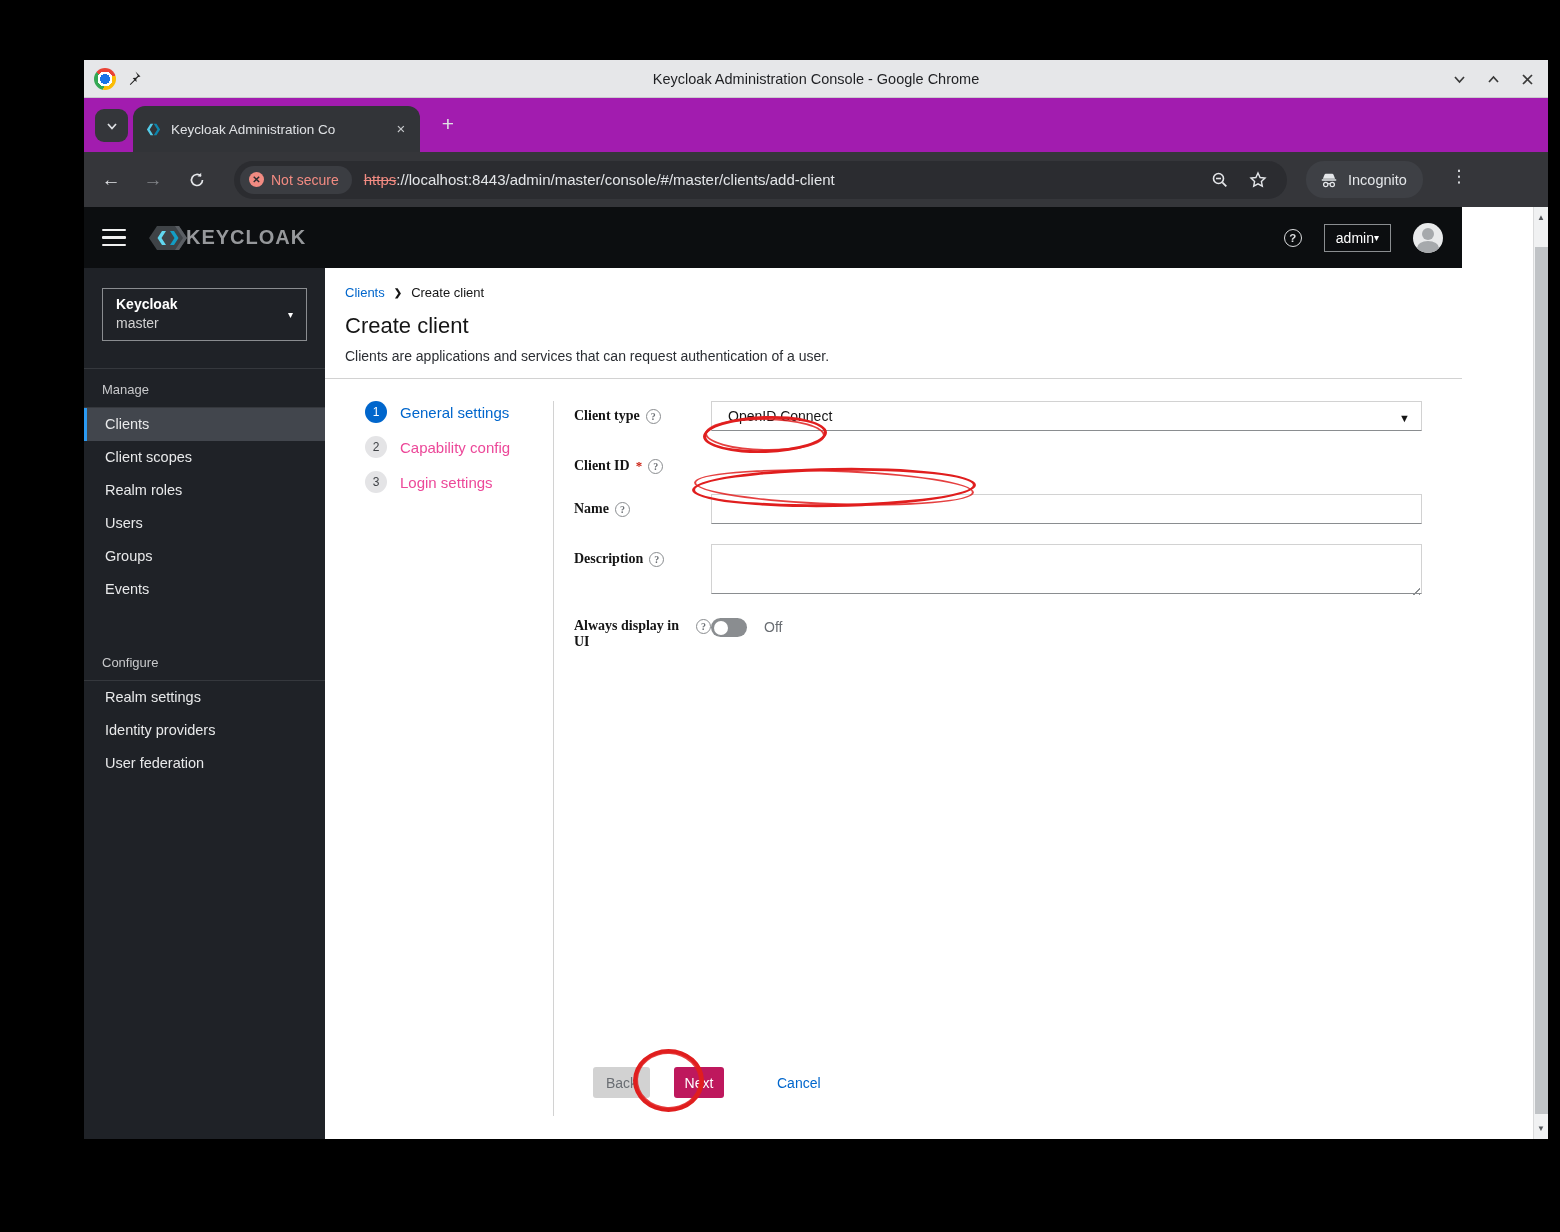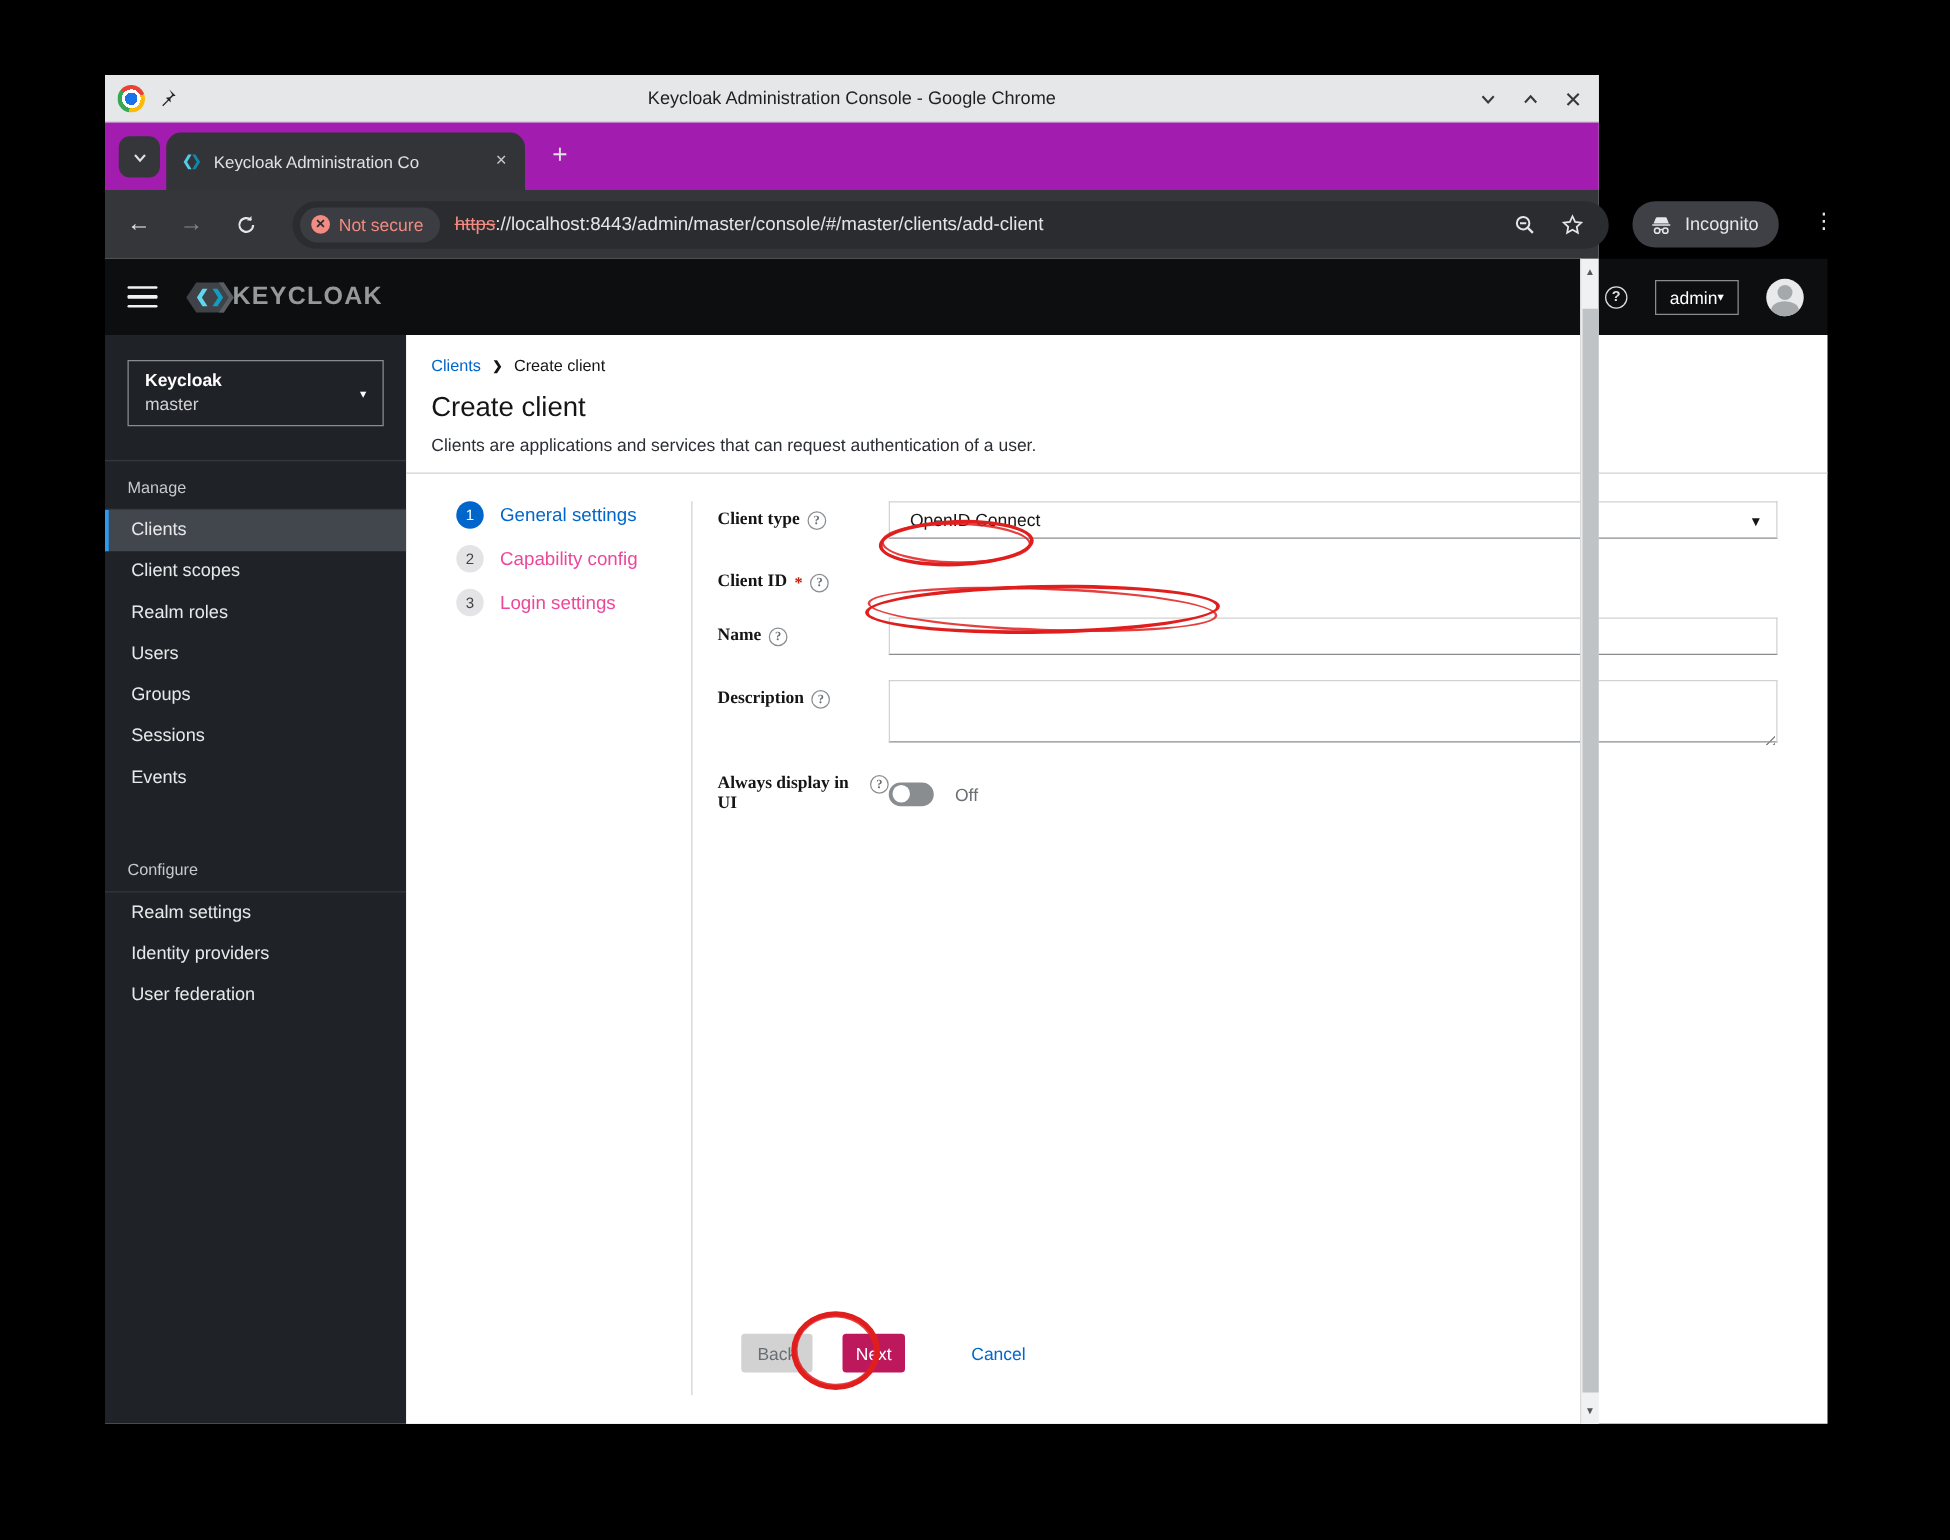--- a/index.html
+++ b/index.html
@@ -1,17 +1,17 @@
 <!DOCTYPE html>
 <html><head>
 <meta charset="utf-8">
 <style>
   * { margin:0; padding:0; box-sizing:border-box; }
   html,body { width:1560px; height:1232px; background:#000; font-family:"Liberation Sans", sans-serif; overflow:hidden; }
-  .window { position:absolute; left:84px; top:60px; width:1195px; height:1079px; background:#fff; }
+  .window { position:absolute; left:84px; top:60px; width:1464px; height:1079px; background:#fff; }
 
   
   .titlebar { position:relative; height:38px; background:#e6e7e9; border-bottom:1px solid #c9cacc; display:flex; align-items:center; }
   .chrome-logo { position:absolute; left:10px; width:22px; height:22px; border-radius:50%;
     background: radial-gradient(circle at 50% 50%, #1a73e8 0 5px, #fff 5px 7.5px, rgba(0,0,0,0) 7.5px),
                 conic-gradient(from -50deg, #ea4335 0 120deg, #fbbc05 120deg 240deg, #34a853 240deg 360deg); }
   .pin-icon { position:absolute; left:42px; top:10px; }
   .win-title { flex:1; text-align:center; font-size:14.5px; color:#1f2023; }
   .win-controls { position:absolute; right:12px; top:0; height:38px; display:flex; align-items:center; gap:16px; }
   .win-btn { width:18px; height:18px; display:flex; align-items:center; justify-content:center; }
@@ -91,21 +91,21 @@
   .q-icon { width:15px; height:15px; border-radius:50%; border:1px solid #8a8d90; color:#6a6e73; font-size:10px; font-weight:bold; display:flex; align-items:center; justify-content:center; margin-top:1px; flex:none; }
   .field { width:711px; position:relative; }
   .select-box { height:30px; border:1px solid #d2d2d2; border-bottom-color:#8a8d90; background:#fff; font-size:14px; color:#151515; display:flex; align-items:center; padding:0 30px 0 16px; cursor:pointer; }
   .select-caret { position:absolute; right:12px; top:11px; font-size:11px; color:#151515; }
   .text-input { width:711px; height:30px; border:1px solid #d2d2d2; border-bottom-color:#8a8d90; font-size:14px; color:#151515; padding:0 10px; font-family:"Liberation Sans", sans-serif; outline:none; }
   .client-id-input { padding-left:32px; }
   .textarea { width:711px; height:50px; border:1px solid #d2d2d2; border-bottom-color:#8a8d90; resize:none; font-family:"Liberation Sans", sans-serif; font-size:14px; padding:6px 10px; outline:none; }
   .grip { position:absolute; right:2px; bottom:3px; width:10px; height:10px;
     background:repeating-linear-gradient(315deg, #8a8d90 0 1.3px, transparent 1.3px 4px);
     clip-path:polygon(100% 0, 100% 100%, 0 100%); }
-  .toggle-row { align-items:center; }
+  .toggle-row { }
   .toggle { width:36px; height:19px; border-radius:10px; background:#8a8d90; position:relative; cursor:pointer; flex:none; }
   .toggle::after { content:""; position:absolute; left:2.5px; top:2.5px; width:14px; height:14px; border-radius:50%; background:#fff; }
   .toggle-state { font-size:14px; color:#6a6e73; margin-left:17px; padding-top:1px; }
 
   .action-bar { position:absolute; left:248px; top:688px; display:flex; align-items:center; }
   .btn { height:31px; font-size:14px; border:none; border-radius:3px; font-family:"Liberation Sans", sans-serif; cursor:pointer;margin-left:20px; }
   .btn-back { width:57px; background:#d2d2d2; color:#6a6e73; }
   .btn-next { width:50px; background:#be185d; color:#fff; margin-left:24px; }
   .link-cancel { font-size:14px; color:#0066cc; margin-left:53px; cursor:pointer; }
 
@@ -251,21 +251,20 @@
         <div class="realm-current">master</div>
         <div class="realm-caret caret">▾</div>
       </div>
       <div class="side-sep"></div>
       <div class="nav-group-label">Manage</div>
       <div class="nav-item active">Clients</div>
       <div class="nav-item">Client scopes</div>
       <div class="nav-item">Realm roles</div>
       <div class="nav-item">Users</div>
       <div class="nav-item">Groups</div>
-      <div class="nav-item">Sessions</div>
       <div class="nav-item">Events</div>
       <div class="nav-gap"></div>
       <div class="nav-group-label">Configure</div>
       <div class="nav-item">Realm settings</div>
       <div class="nav-item">Identity providers</div>
       <div class="nav-item">User federation</div>
     </div>
 
     <div class="main">
       <div class="crumbs">

